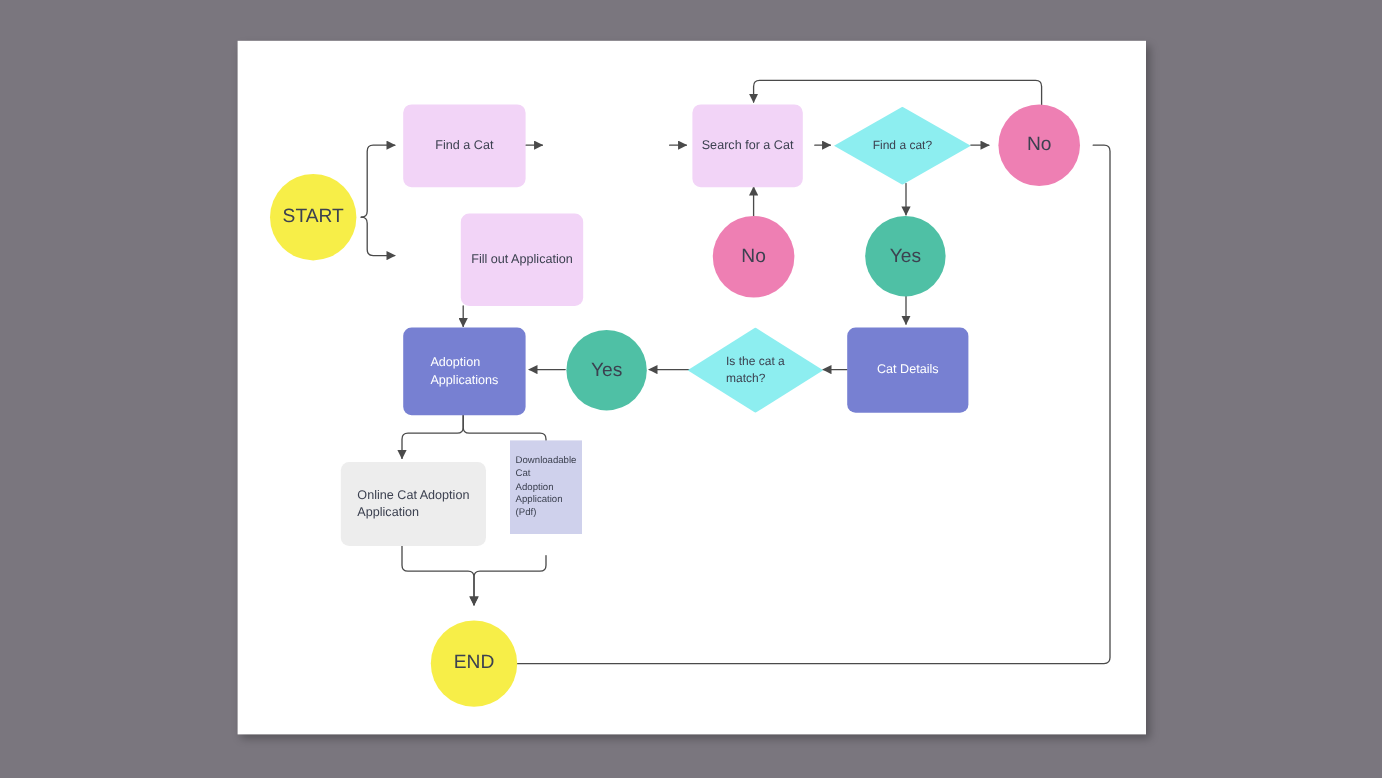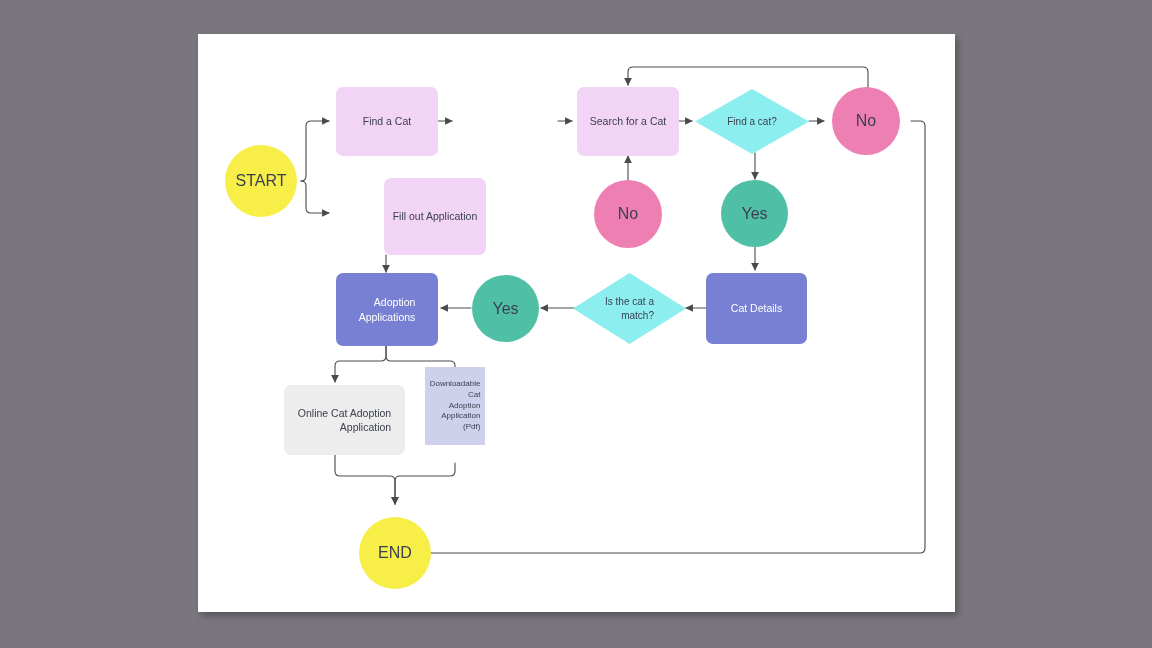--- a/index.html
+++ b/index.html
@@ -32,21 +32,21 @@
     top: 0;
     width: 757px;
     height: 578px;
     pointer-events: none;
   }
   .node {
     position: absolute;
     display: flex;
     align-items: center;
     justify-content: center;
-    text-align: right;
+    text-align: left;
     box-sizing: border-box;
     line-height: 1.35;
   }
   .node .lbl {
     display: block;
     padding: 0 6px;
     white-space: pre-line;
   }
   .rect {
     border-radius: 7px;
@@ -132,21 +132,21 @@
 
     <div class="node rect dark-text" style="left:138px; top:53px; width:102px; height:69px; background:#F2D4F7;">
       <span class="lbl">Find a Cat</span>
     </div>
 
     <div class="node rect dark-text" style="left:138px; top:144px; width:102px; height:77px; background:#F2D4F7;margin-left:48px;">
       <span class="lbl">Fill out Application</span>
     </div>
 
 
-    <div class="node rect dark-text" style="left:379px; top:53px; width:102px; height:69px; background:#F2D4F7;">
+    <div class="node rect dark-text" style="left:379px; top:53px; width:92px; height:69px; background:#F2D4F7;">
       <span class="lbl">Search for a Cat</span>
     </div>
 
     <div class="node diamond-wrap dark-text" style="left:497px; top:55px; width:114px; height:65px;">
       <svg class="diamond-shape" viewBox="0 0 114 65" preserveAspectRatio="none">
         <polygon points="57,0 114,32.5 57,65 0,32.5" fill="#8DEEF0"></polygon>
       </svg>
       <span class="lbl">Find a cat?</span>
     </div>
 

